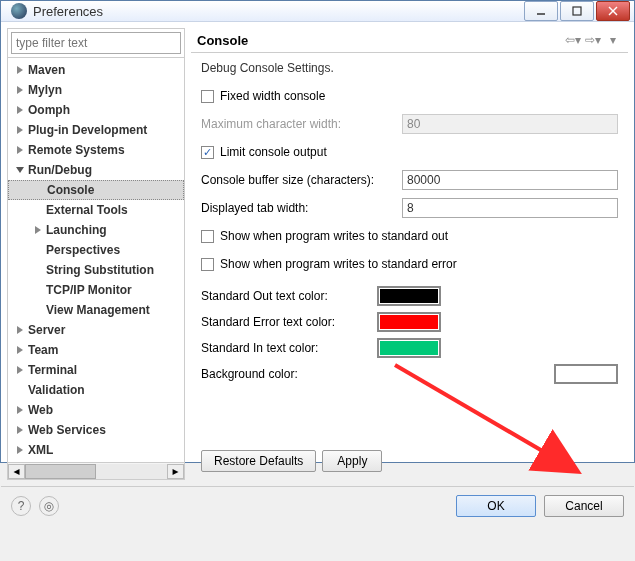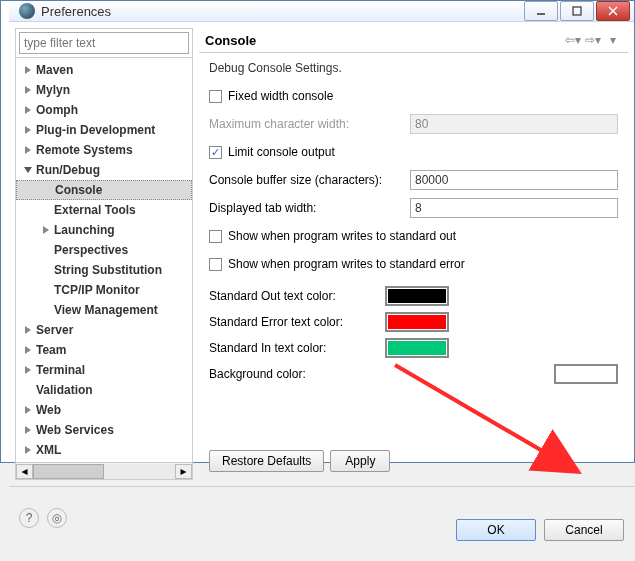--- a/index.html
+++ b/index.html
@@ -1,18 +1,18 @@
 <!DOCTYPE html>
 <html><head>
 <meta charset="utf-8">
 <style>
 * { box-sizing: border-box; margin: 0; padding: 0; font-family: "Segoe UI", Tahoma, sans-serif; font-size: 12px; }
 body { background: #f0f0f0; width: 635px; height: 561px; overflow: hidden; }
 
-.window { width: 635px; height: 463px; background: #fff; border: 1px solid #5a7ea8; display: flex; flex-direction: column; padding-left: 8px; }
+.window { width: 635px; height: 463px; background: #fff; border: 1px solid #5a7ea8; display: flex; flex-direction: column; }
 
 .titlebar { height: 30px; background: linear-gradient(#fff, #e6eefc); display: flex; align-items: center; padding: 0 4px; border-bottom: 1px solid #c9d4e6; }
 .tb-icon { width: 16px; height: 16px; margin: 0 6px; border-radius: 50%; background: radial-gradient(circle at 35% 35%, #7ab, #235); }
 .tb-title { flex: 1; color: #333; font-size: 13px; }
 .tb-btns { display: flex; gap: 2px; }
 .tb-btn { width: 34px; height: 20px; border: 1px solid #8ea6c7; border-radius: 2px; display: flex; align-items: center; justify-content: center; background: linear-gradient(#fdfefe,#e6edf8); cursor: pointer; }
 .tb-btn.close { background: linear-gradient(#f08080,#c0392b); border-color: #a03020; color: #fff; }
 .tb-btn svg { width: 10px; height: 10px; }
 
 .body { flex: 1; display: flex; padding: 6px; gap: 6px; }
@@ -46,21 +46,21 @@
 .tinput.dis { background: #f0f0f0; color: #888; border-color: #ccc; }
 .labelcol { width: 195px; }
 .colorlbl { width: 170px; }
 .swatch { width: 64px; height: 20px; border: 2px solid #888; cursor: pointer; box-shadow: inset 0 0 0 1px #fff; }
 .footer-right { margin-top: auto; display: flex; gap: 6px; padding-top: 8px; }
 .btn { padding: 3px 12px; border: 1px solid #999; background: linear-gradient(#fafafa,#e6e6e6); border-radius: 2px; cursor: pointer; min-width: 60px; text-align: center; }
 
 .bottombar { padding: 8px 10px; display: flex; align-items: center; border-top: 1px solid #ccc; }
 .bb-left { display: flex; gap: 8px; }
 .bb-ico { width: 20px; height: 20px; border: 1px solid #bbb; border-radius: 50%; display: flex; align-items: center; justify-content: center; color: #666; cursor: pointer; }
-.bb-right { margin-left: auto; display: flex; gap: 8px; margin-top: 24px; }
+.bb-right { margin-left: auto; display: flex; gap: 8px; }
 .btn.primary { border-color: #5a8ed0; background: linear-gradient(#eaf2fc,#cfe3fb); min-width: 80px; }
 .btn.wide { min-width: 80px; }
 
 .redarrow { position: absolute; left: 390px; top: 360px; width: 200px; height: 130px; pointer-events: none; }
 </style>
 </head>
 <body>
 
 <div class="window">
   <div class="titlebar">

